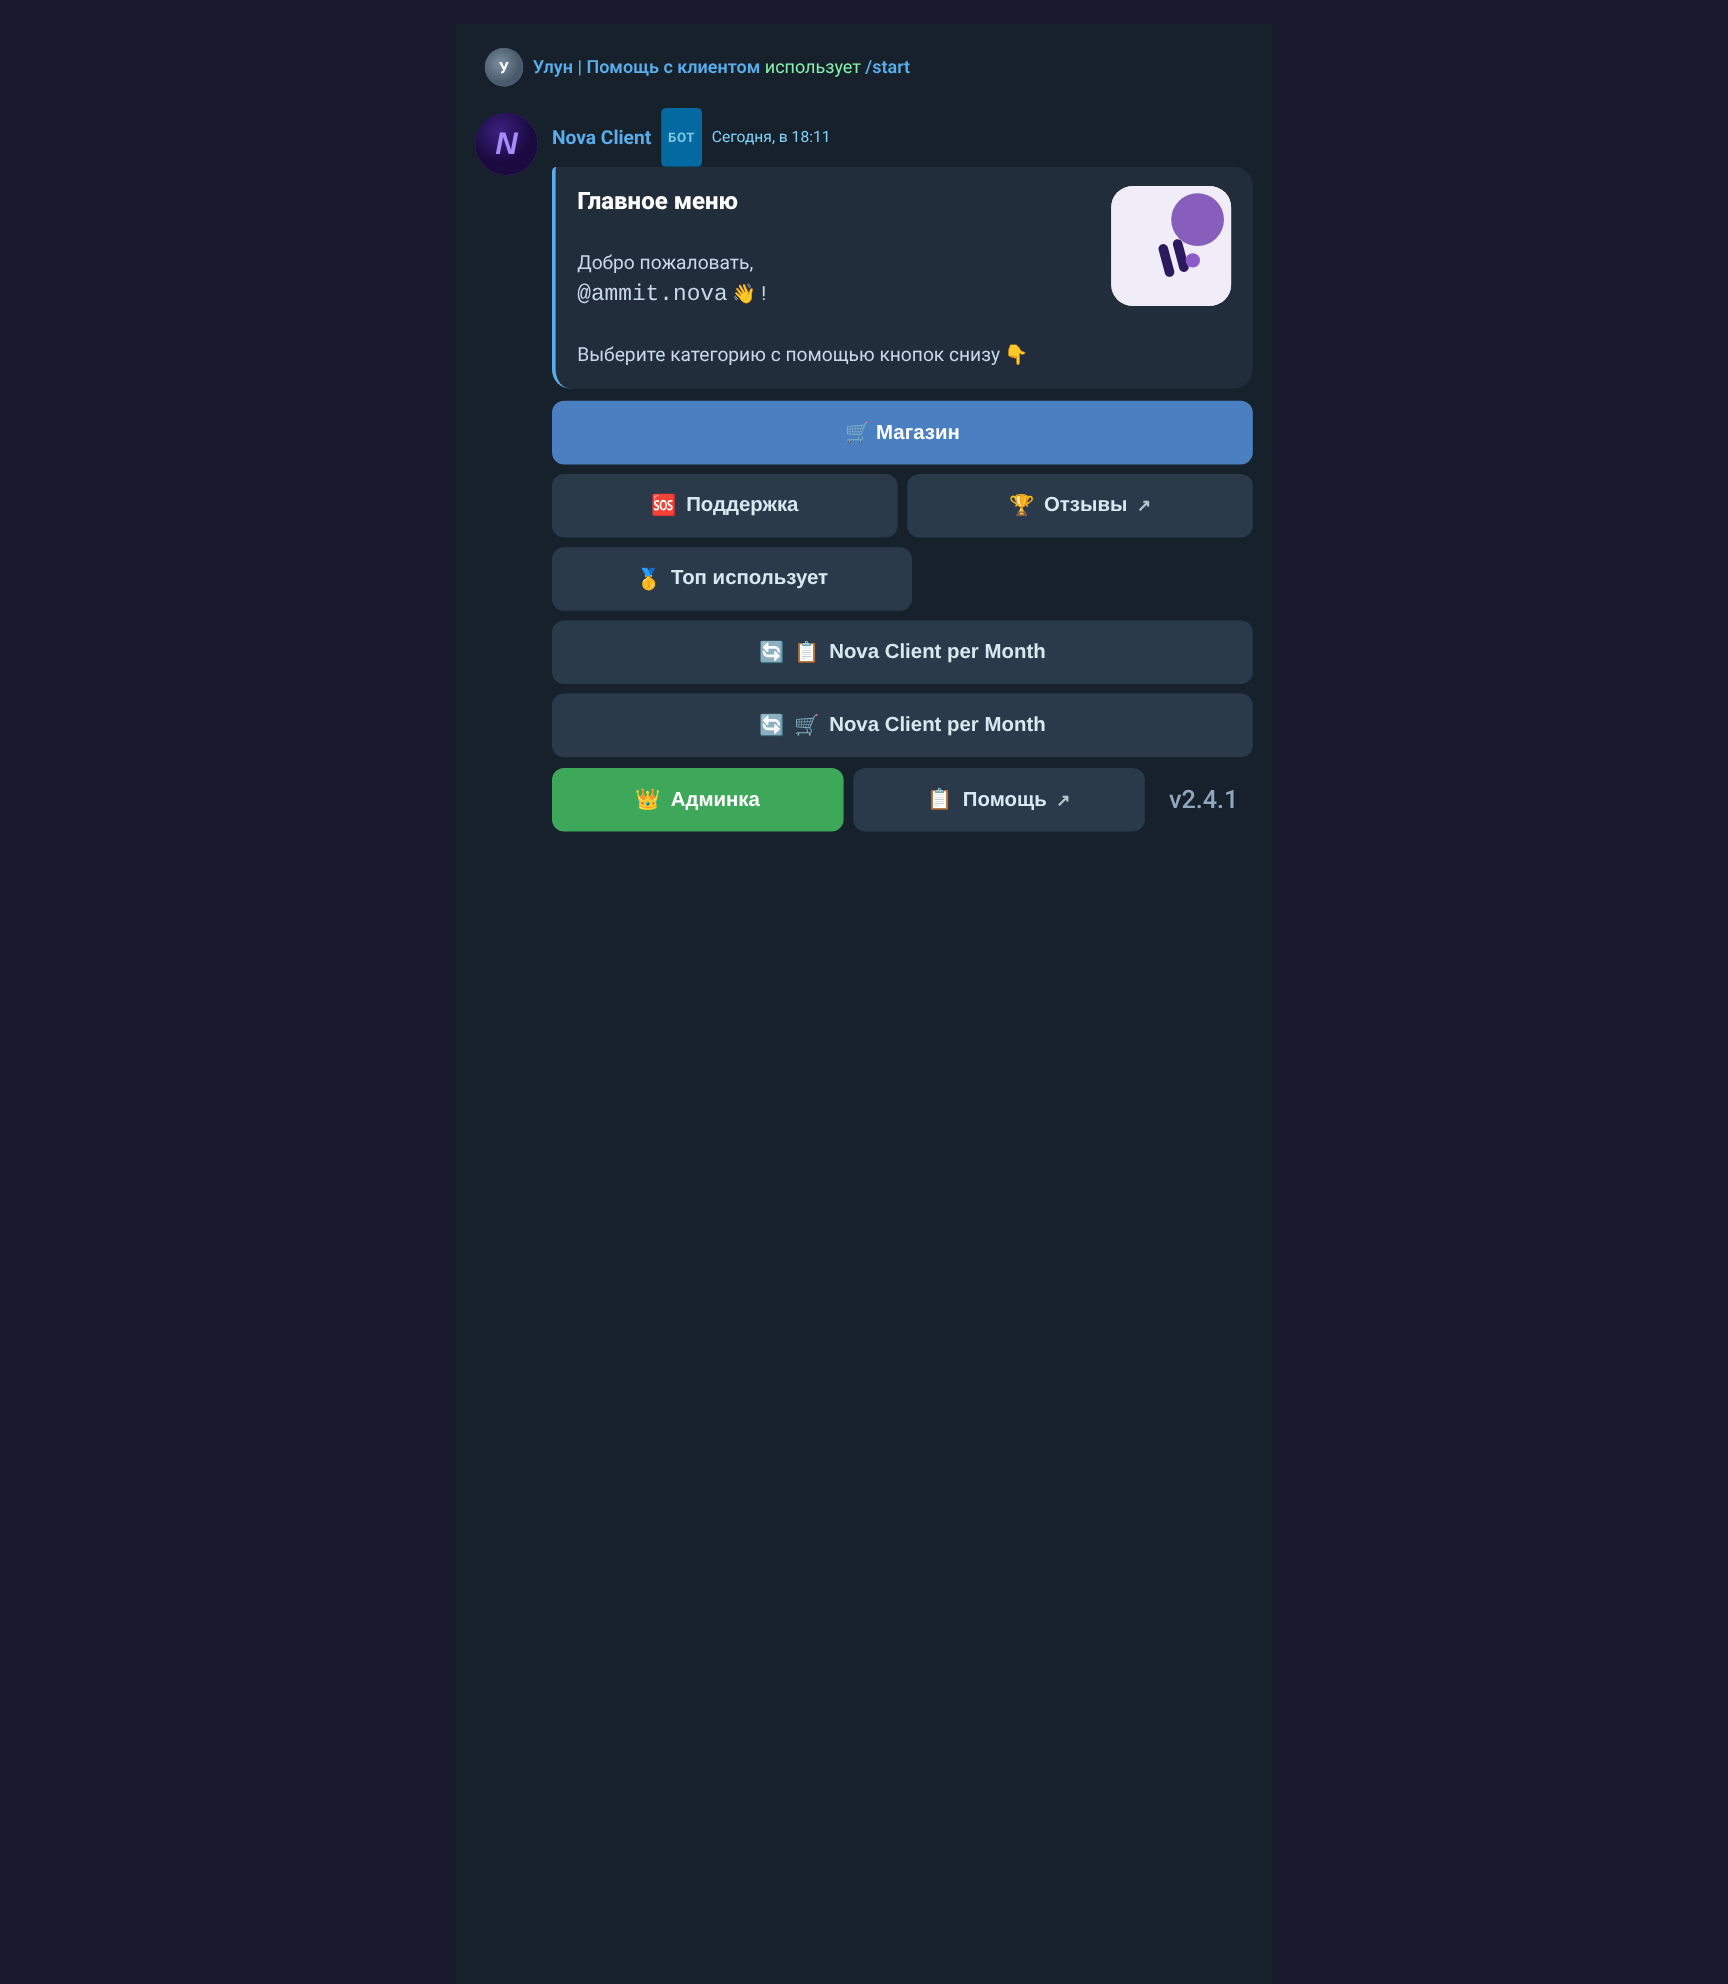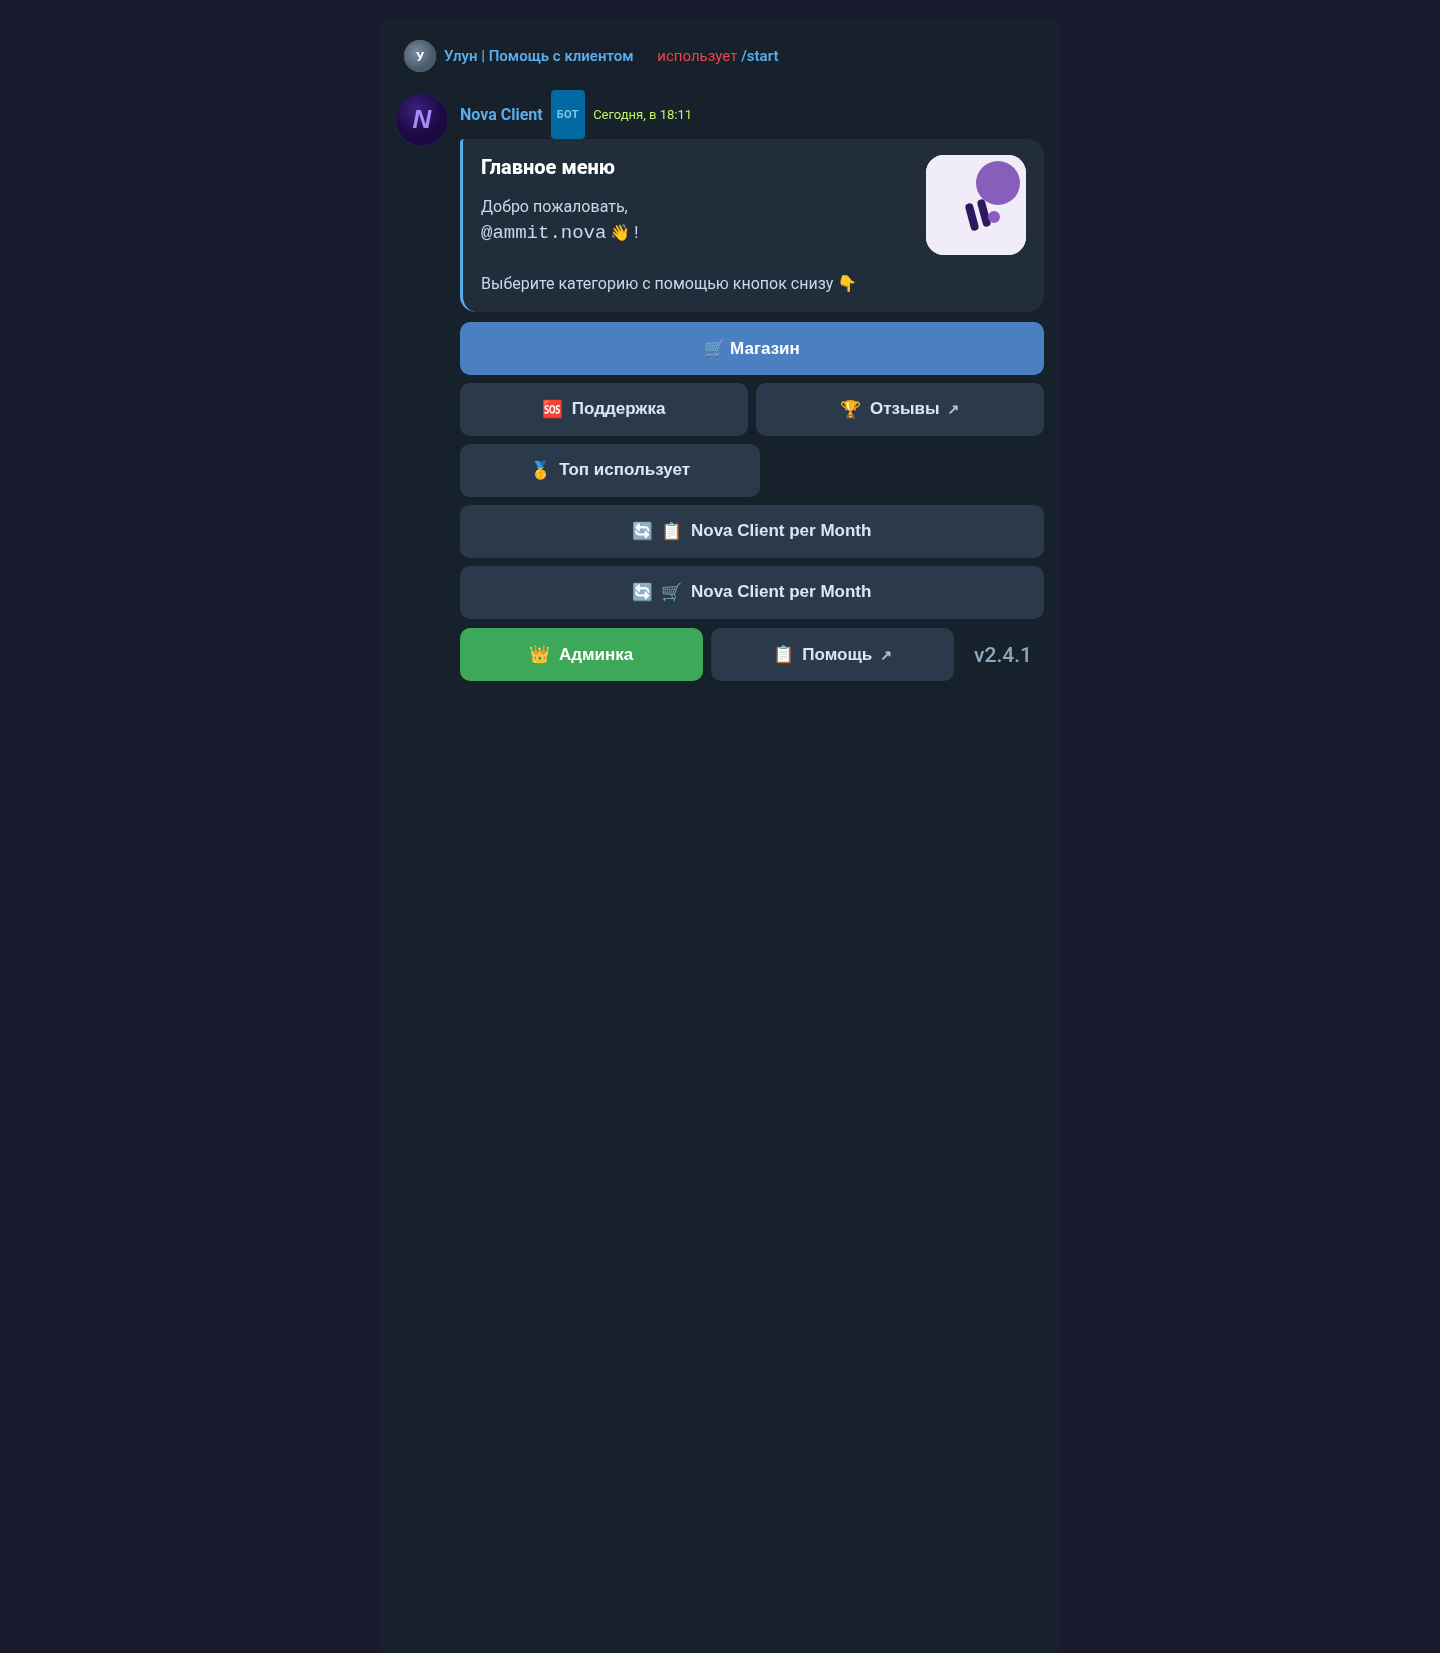--- a/index.html
+++ b/index.html
@@ -48,22 +48,21 @@
       font-size: 15px;
       color: #8fa8c0;
     }
 
     .user-action-text .username {
       color: #5aadeb;
       font-weight: 600;
     }
 
     .user-action-text .help-text {
-      color: #ef4444;
-      margin-left: 20px;
+      color: #86efac;
     }
 
     .user-action-text .command {
       color: #5aadeb;
       font-weight: 600;
     }
 
     
     .message-row {
       display: flex;
@@ -116,21 +115,21 @@
       background-color: #0369a1;
       color: #7ec8e3;
       font-size: 11px;
       font-weight: 700;
       padding: 18px 6px;
       border-radius: 4px;
       letter-spacing: 0.5px;
     }
 
     .message-time {
-      color: #bef264;
+      color: #7dd3fc;
       font-size: 13px;
       text-align: right;
     }
 
     
     .message-bubble {
       background-color: #212d3b;
       border-radius: 4px 16px 16px 16px;
       padding: 16px 18px;
       position: relative;
@@ -141,21 +140,21 @@
     }
 
     .bubble-text-area {
       flex: 1;
     }
 
     .bubble-title {
       font-size: 20px;
       font-weight: 800;
       color: #ffffff;
-      margin-bottom: 16px;
+      margin-bottom: 28px;
     }
 
     .bubble-body {
       font-size: 16px;
       color: #c8d8e8;
       line-height: 1.5;
     }
 
     .bubble-body .username-mono {
       font-family: 'Courier New', monospace;

